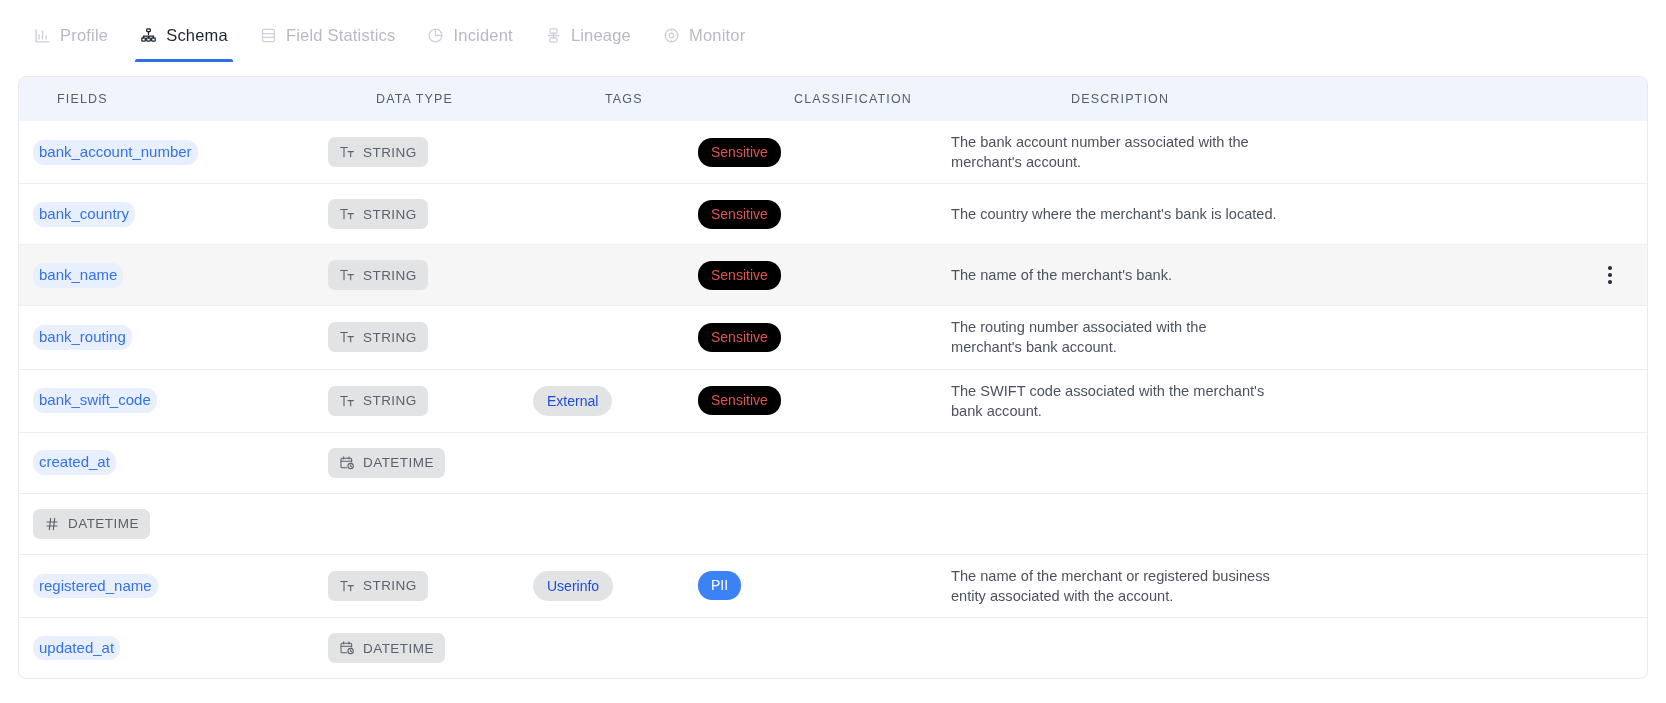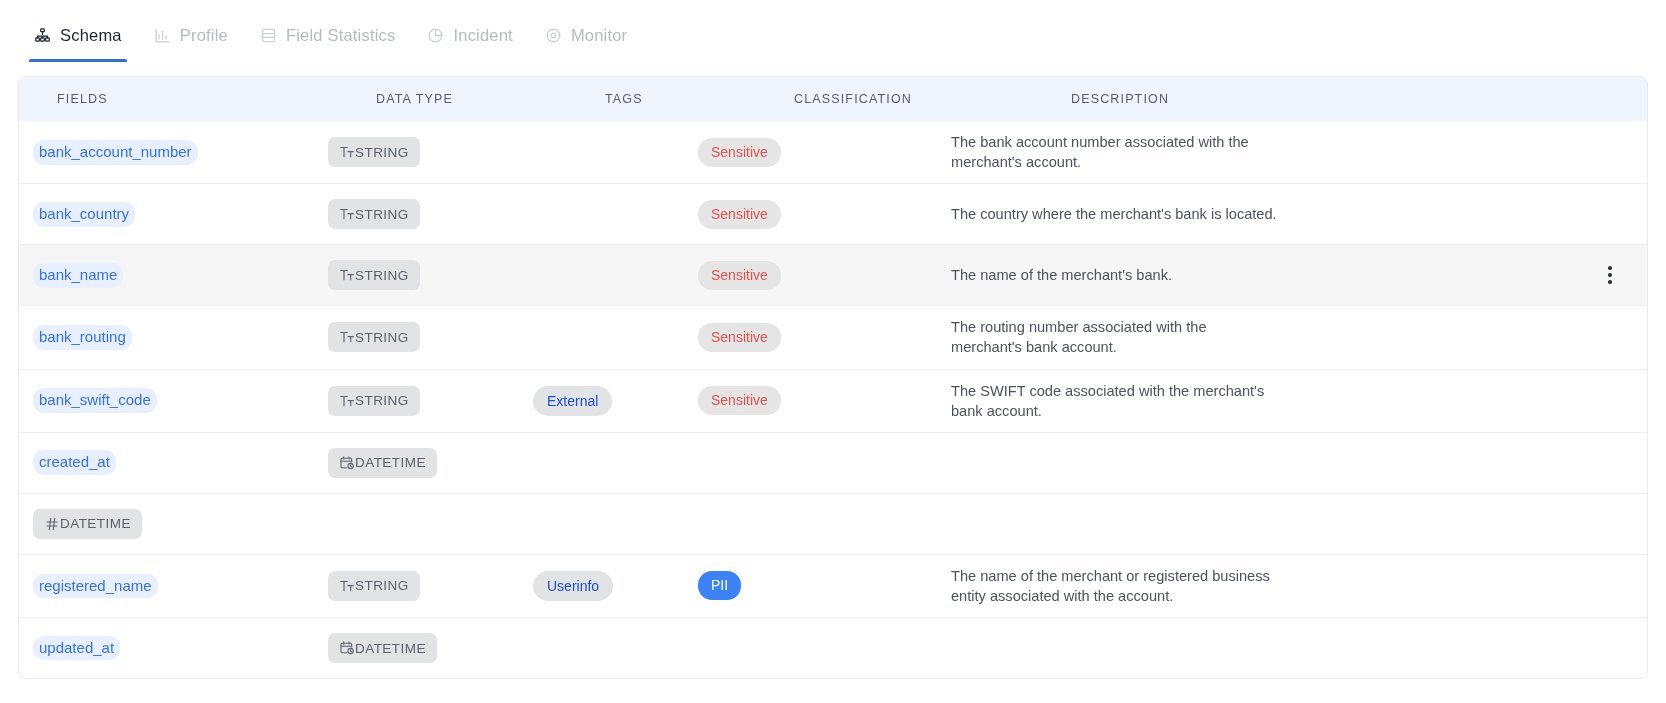--- a/index.html
+++ b/index.html
@@ -97,20 +97,21 @@
     padding: 3px 6px;
     font-size: 15px;
     line-height: 1.25;
     cursor: pointer;
   }
 
   
   .type-chip {
     display: inline-flex;
     align-items: center;
+    gap: 8px;
     background: #e2e3e5;
     border-radius: 7px;
     padding: 7px 11px;
     color: #5c626d;
     font-size: 13.5px;
     letter-spacing: .45px;
   }
   .type-chip svg { display:block; flex: none; }
 
   
@@ -124,21 +125,21 @@
   }
 
   
   .cls-badge {
     display: inline-block;
     border-radius: 14px;
     padding: 6px 13px;
     font-size: 14px;
     line-height: 1.2;
   }
-  .cls-sensitive { background: #e5e5e5; color: #e0534f; }
+  .cls-sensitive { background: #000000; color: #e0534f; }
   .cls-pii { background: #3b82f6; color: #ffffff; }
 
   .desc {
     font-size: 14.6px;
     line-height: 1.38;
     color: #4c525e;
     max-width: 330px;
   }
 
   .kebab {
@@ -157,61 +158,71 @@
     width: 3.6px;
     height: 3.6px;
     border-radius: 50%;
     background: #2b3040;
   }
 </style>
 </head>
 <body>
 
 <div class="tabbar">
+    <div class="tab">
+      <span>
+        <svg width="17" height="17" viewBox="0 0 24 24" fill="none" stroke="#ccd0d8" stroke-width="2" stroke-linecap="round">
+         <path d="M3 4v17h18"></path>
+          <path d="M7 17V11"></path>
+          <path d="M12 17V6"></path>
+          <path d="M17 17v-4"></path>
+        </svg>
+      </span>
+      <span class="tab-label">Profile</span>
+    </div>
     <div class="tab active">
       <span>
         <svg width="17" height="17" viewBox="0 0 24 24" fill="none" stroke="#1d2433" stroke-width="1.8" stroke-linecap="round">
          <rect x="9.5" y="2.5" width="5" height="4" rx="1"></rect>
          <rect x="2.5" y="15.5" width="5" height="4.5" rx="1"></rect>
          <rect x="9.5" y="15.5" width="5" height="4.5" rx="1"></rect>
          <rect x="16.5" y="15.5" width="5" height="4.5" rx="1"></rect>
          <path d="M12 6.5v4M5 15.5v-2.6h14v2.6M12 12.9v2.6"></path>
         </svg>
       </span>
       <span class="tab-label">Schema</span>
       <span class="underline"></span>
     </div>
     <div class="tab">
       <span>
-        <svg width="17" height="17" viewBox="0 0 24 24" fill="none" stroke="#ccd0d8" stroke-width="2" stroke-linecap="round">
-         <path d="M3 4v17h18"></path>
-          <path d="M7 17V11"></path>
-          <path d="M12 17V6"></path>
-          <path d="M17 17v-4"></path>
-        </svg>
-      </span>
-      <span class="tab-label">Profile</span>
-    </div>
-    <div class="tab">
-      <span>
         <svg width="17" height="17" viewBox="0 0 24 24" fill="none" stroke="#ccd0d8" stroke-width="1.8">
          <rect x="3.5" y="3.5" width="17" height="17" rx="2"></rect>
          <path d="M3.5 9.2h17M3.5 14.8h17"></path>
         </svg>
       </span>
       <span class="tab-label">Field Statistics</span>
     </div>
     <div class="tab">
       <span>
         <svg width="17" height="17" viewBox="0 0 24 24" fill="none" stroke="#ccd0d8" stroke-width="1.8">
          <circle cx="12" cy="12" r="9"></circle>
           <path d="M12 3.2v8.8h8.8"></path>
         </svg>
       </span>
       <span class="tab-label">Incident</span>
+    </div>
+    <div class="tab">
+      <span>
+        <svg width="17" height="17" viewBox="0 0 24 24" fill="none" stroke="#ccd0d8" stroke-width="1.8" stroke-linecap="round">
+         <rect x="7" y="2.8" width="10" height="6" rx="1.3"></rect>
+         <rect x="7" y="15.2" width="10" height="6" rx="1.3"></rect>
+         <path d="M12 8.8v6.4M4.5 12h15"></path>
+        </svg>
+      </span>
+      <span class="tab-label">Lineage</span>
     </div>
     <div class="tab">
       <span>
         <svg width="17" height="17" viewBox="0 0 24 24" fill="none" stroke="#ccd0d8" stroke-width="1.8">
          <circle cx="12" cy="12" r="9"></circle>
           <circle cx="12" cy="12" r="3.2"></circle>
          <path d="M12 3v2.2M12 18.8V21M3 12h2.2M18.8 12H21"></path>
         </svg>
       </span>
       <span class="tab-label">Monitor</span>

